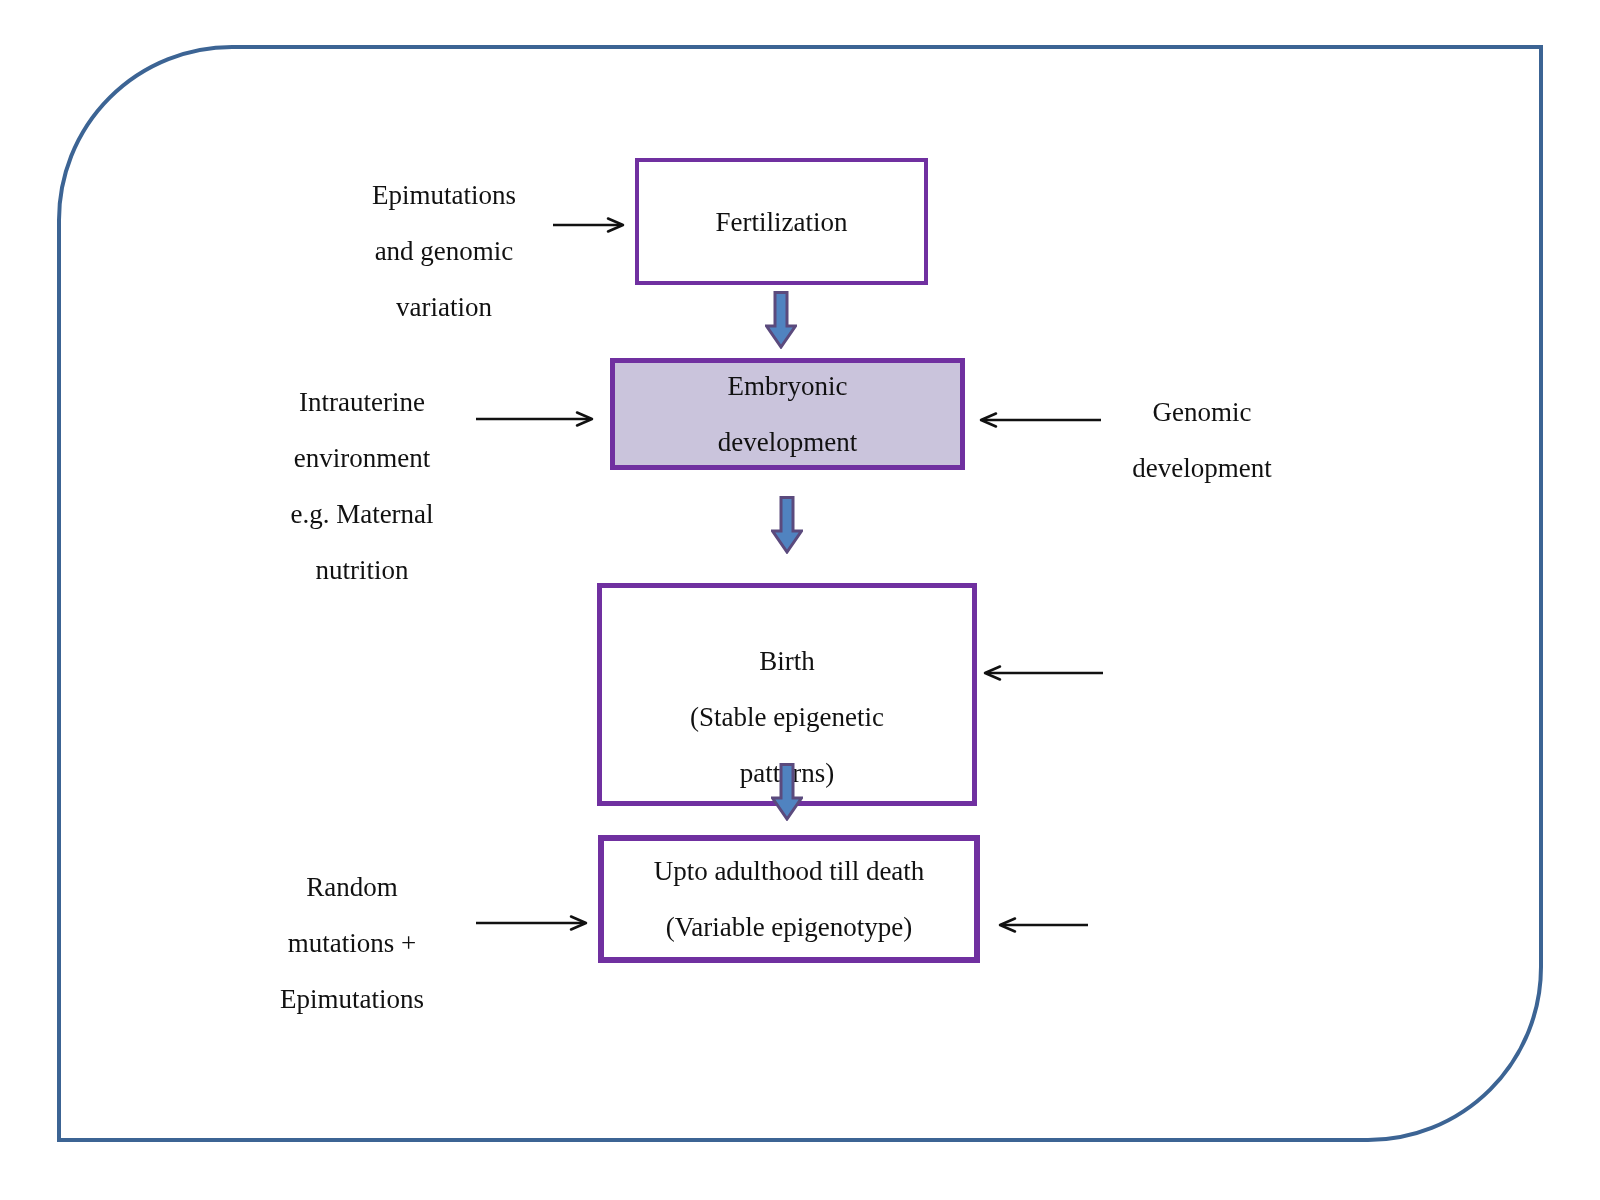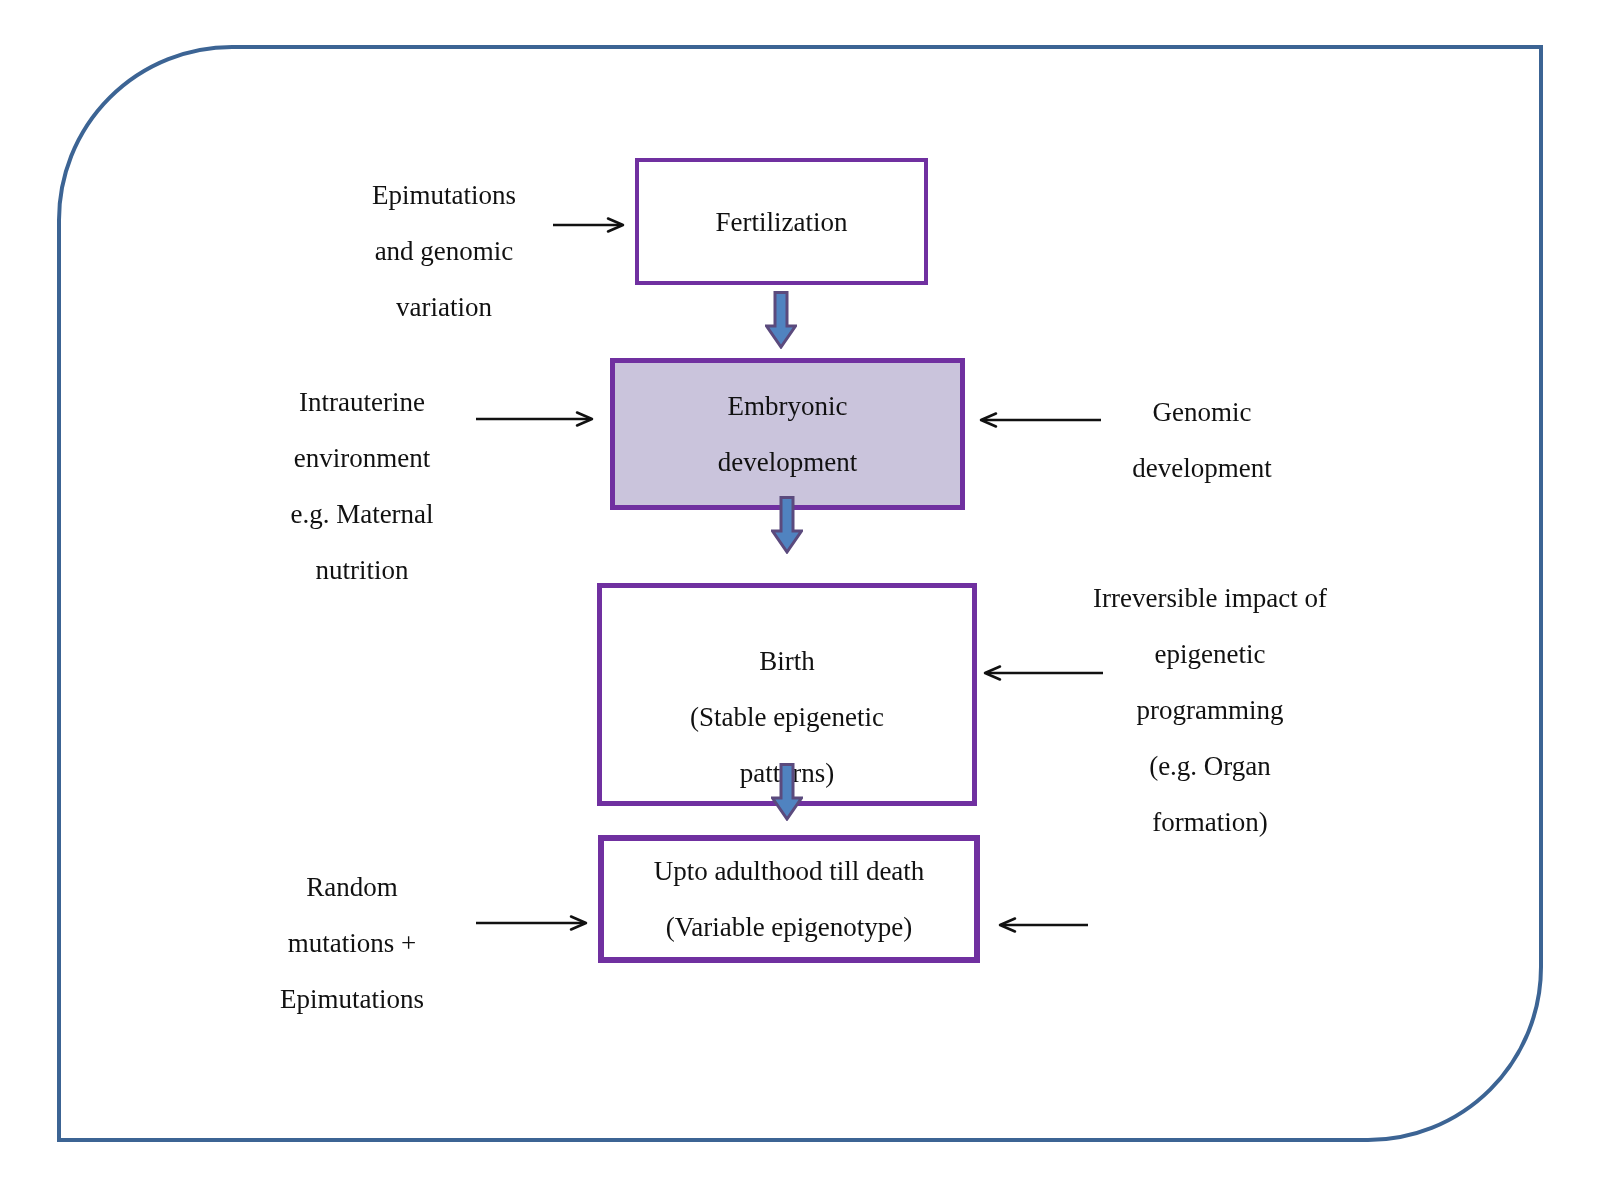--- a/index.html
+++ b/index.html
@@ -38,21 +38,21 @@
   .node-label, .side-label {
     font-size: 27px;
     line-height: 56px;
     color: var(--text, #111111);
     text-align: center;
     white-space: pre-line;
   }
   .side-label { position: absolute; }
 
   #node-fertilization { left: 635px; top: 158px; width: 293px; height: 127px; border-width: 4px; align-items: center; }
-  #node-embryonic     { left: 610px; top: 358px; width: 355px; height: 152px; border-width: 5px;
+  #node-embryonic     { left: 610px; top: 358px; width: 355px; height: 112px; border-width: 5px;
                         background: var(--box-fill, #cac4dc); }
   #node-birth         { left: 597px; top: 583px; width: 380px; height: 223px; border-width: 5px; align-items: flex-end; }
   #node-adulthood     { left: 598px; top: 835px; width: 382px; height: 128px; border-width: 6px; }
 
   .flow-arrow { position: absolute; }
   .flow-arrow polygon {
     fill: var(--arrow-fill, #5083c0);
     stroke: var(--arrow-outline, #5b4a7d);
     stroke-width: 3;
     stroke-linejoin: miter;
@@ -143,22 +143,17 @@
 
   <div class="side-label" id="label-l1">Epimutations
 and genomic
 variation</div>
   <div class="side-label" id="label-l2">Intrauterine
 environment
 e.g. Maternal
 nutrition</div>
   <div class="side-label" id="label-r1">Genomic
 development</div>
-  <div class="side-label" id="label-r2">Irreversible impact of
-epigenetic
-programming
-(e.g. Organ
-formation)</div>
   <div class="side-label" id="label-l3">Random
 mutations +
 Epimutations</div>
 
 </div>
 
 </body></html>

